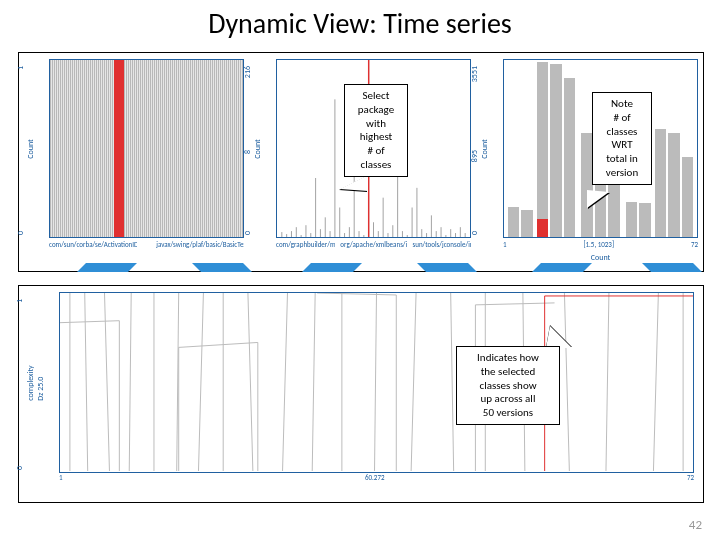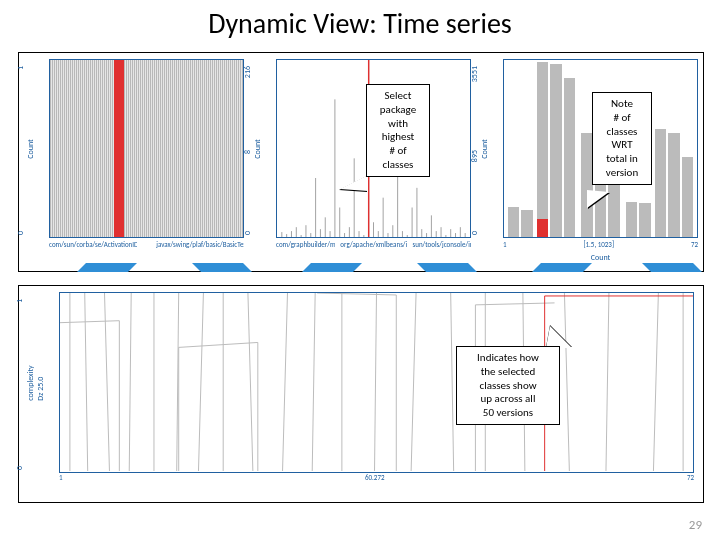--- a/index.html
+++ b/index.html
@@ -352,21 +352,21 @@
       <path d="M490 180 L490 3 L640 3" stroke="#e03030" stroke-width="1.5"></path>
     </svg>
   </div>
   <div class="xaxis">
     <span>1</span>
     <span>60.272</span>
     <span>72</span>
   </div>
 </div>
 
-<div class="callout" style="left:366px; top:84px; width:56px; white-space:pre-line">Select
+<div class="callout" style="left:344px; top:84px; width:56px; white-space:pre-line">Select
 package
 with
 highest
 # of
 classes</div>
 <div class="pointer left-down" style="left:340px; top:175px"></div>
 
 <div class="callout" style="left:592px; top:92px; width:52px; white-space:pre-line">Note
 # of
 classes
@@ -375,13 +375,13 @@
 version</div>
 <div class="pointer right-down" style="left:587px; top:190px"></div>
 
 <div class="callout" style="left:456px; top:346px; width:96px; white-space:pre-line">Indicates how
 the selected
 classes show
 up across all
 50 versions</div>
 <div class="pointer up-left" style="left:546px; top:326px"></div>
 
-<div class="slide-number">29</div>
+<div class="slide-number">42</div>
 
 </body></html>

